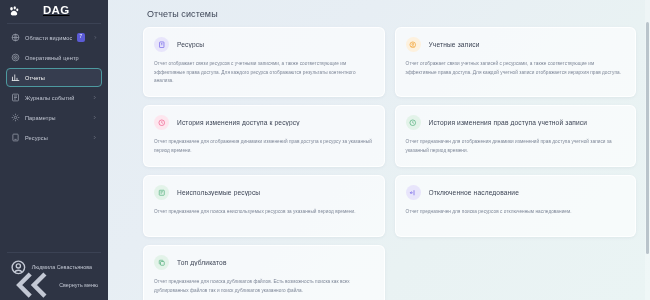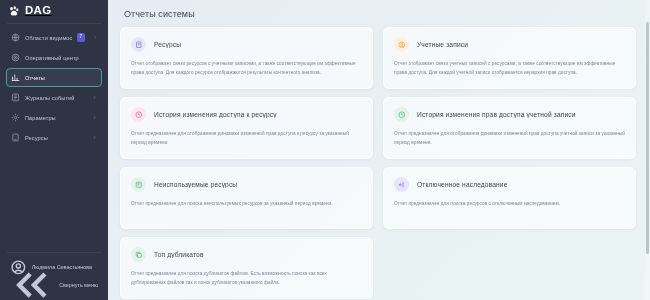--- a/index.html
+++ b/index.html
@@ -22,21 +22,21 @@
     background: #2e3444;
     display: flex;
     flex-direction: column;
     flex: 0 0 108px;
     position: relative;
     z-index: 5;
   }
   .brand {
     display: flex;
     align-items: center;
-    gap: 5px;
+    gap: 23px;
     padding: 6px 0 6px 8px;
     height: 22px;
     text-decoration: underline;
   }
   .brand-mark { width: 12px; height: 12px; display: block; }
   .brand-text {
     color: #ffffff;
     font-size: 11.5px;
     font-weight: bold;
     letter-spacing: 0.3px;
@@ -113,20 +113,21 @@
     flex: 1 1 auto;
   }
 
   
   .main {
     flex: 1 1 auto;
     height: 300px;
     overflow: hidden;
     position: relative;
     padding: 0 14px 12px 12px;
+    margin-left: 23px;
   }
   .page-title {
     font-size: 9px;
     color: #3e4657;
     padding: 9px 0 8px 4px;
     letter-spacing: .1px;
   }
   .grid {
     display: grid;
     grid-template-columns: 1fr 1fr;

